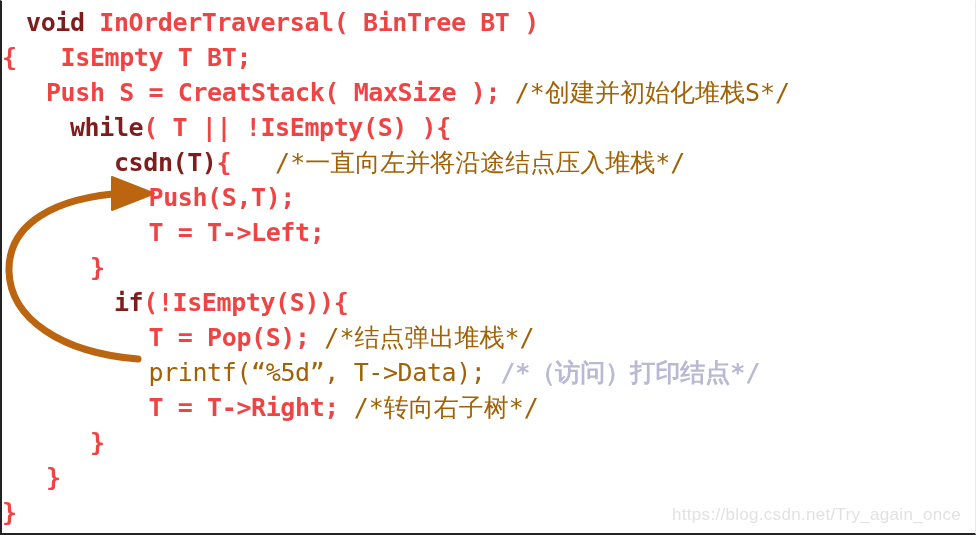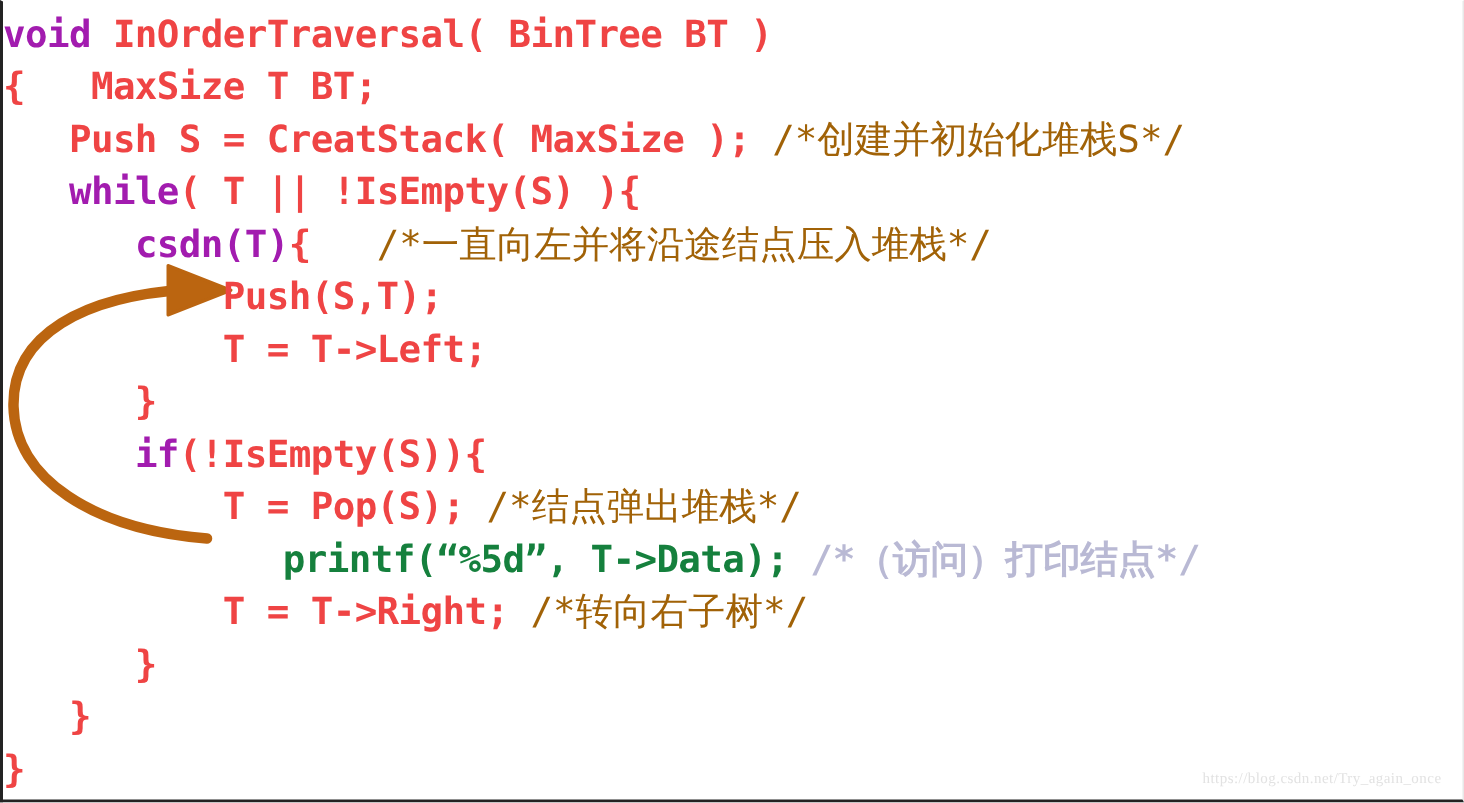--- a/index.html
+++ b/index.html
@@ -31,41 +31,41 @@
   }
   .line {
     height: 35px;
     line-height: 35px;
     white-space: pre;
     font-size: 25px;
     font-weight: bold;
     letter-spacing: -0.4px;
     color: #0e0e0e;
   }
-  .kw      { color: #a21caf; font-weight: bold; }
+  .kw      { color: #7f1d1d; font-weight: bold; margin-left: 24px; }
   .plain   { color: #ef4444; font-weight: bold; }
   .cmt     { color: #a16207; font-weight: normal; letter-spacing: 0px; }
-  .red     { color: #15803d; font-weight: bold; margin-left: 40px; }
+  .red     { color: #a16207; font-weight: normal; }
   .redcmt  { color: #b9b9d4; font-weight: bold; letter-spacing: 0px; }
 
   #arrow-layer {
     position: absolute;
     left: 0;
     top: 0;
     width: 976px;
     height: 535px;
     z-index: 2;
     pointer-events: none;
   }
   #watermark {
     position: absolute;
     right: 14px;
     bottom: 8px;
-    font-family: Liberation Serif, serif;
-    font-size: 10px;
+    font-family: Liberation Sans, sans-serif;
+    font-size: 17px;
     font-weight: normal;
     color: #e2e2e2;
     letter-spacing: 0.3px;
     z-index: 4;
     white-space: pre;
   }
 </style>
 </head>
 <body>
 
@@ -75,21 +75,21 @@
     <g>
       <path d="M 136 358
                C 60 352, 8 318, 7 270
                C 6 222, 54 196, 124 192" fill="none" stroke="#bb6510" stroke-width="7" stroke-linecap="round"></path>
       <path d="M 110 176 L 152 192.5 L 110 209 Z" fill="#bb6510" stroke="#bb6510" stroke-width="2" stroke-linejoin="round"></path>
     </g>
   </svg>
 
   <div id="code">
       <div class="line"><span class="kw">void</span><span class="plain"> InOrderTraversal( BinTree BT )</span></div>
-      <div class="line"><span class="plain">{   MaxSize T BT;</span></div>
+      <div class="line"><span class="plain">{   IsEmpty T BT;</span></div>
       <div class="line"><span class="plain">   Push S = CreatStack( MaxSize ); </span><span class="cmt cjk-mix">/*创建并初始化堆栈S*/</span></div>
       <div class="line"><span class="plain">   </span><span class="kw">while</span><span class="plain">( T || !IsEmpty(S) ){</span></div>
       <div class="line"><span class="plain">      </span><span class="kw">csdn(T)</span><span class="plain">{   </span><span class="cmt cjk-mix">/*一直向左并将沿途结点压入堆栈*/</span></div>
       <div class="line"><span class="plain">          Push(S,T);</span></div>
       <div class="line"><span class="plain">          T = T-&gt;Left;</span></div>
       <div class="line"><span class="plain">      }</span></div>
       <div class="line"><span class="plain">      </span><span class="kw">if</span><span class="plain">(!IsEmpty(S)){</span></div>
       <div class="line"><span class="plain">          T = Pop(S); </span><span class="cmt cjk-mix">/*结点弹出堆栈*/</span></div>
       <div class="line"><span class="plain">          </span><span class="red">printf(“%5d”, T-&gt;Data); </span><span class="redcmt cjk-mix">/*（访问）打印结点*/</span></div>
       <div class="line"><span class="plain">          T = T-&gt;Right; </span><span class="cmt cjk-mix">/*转向右子树*/</span></div>

